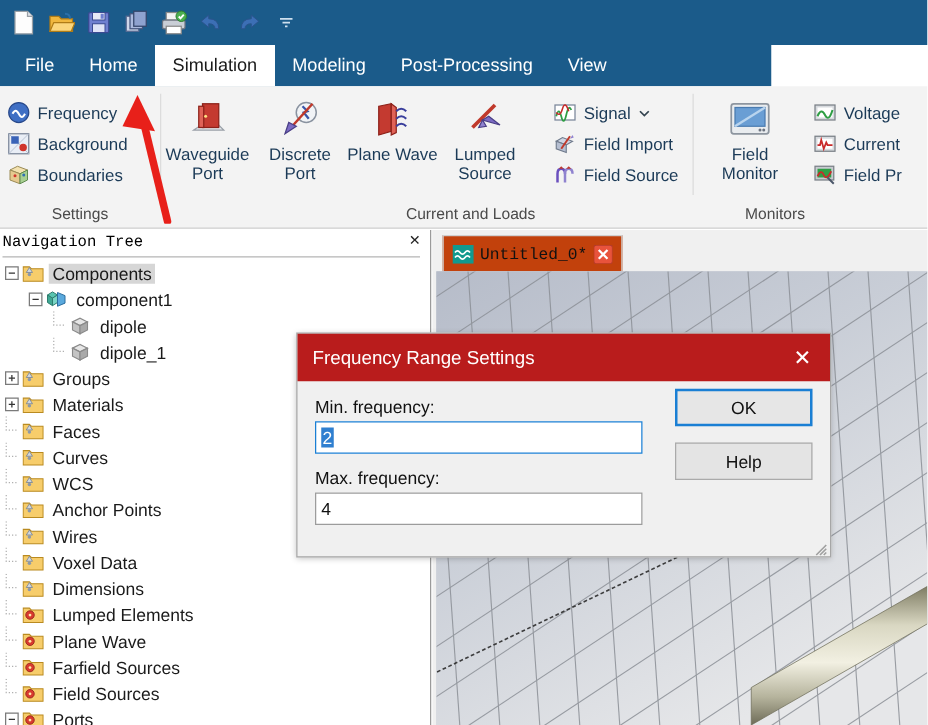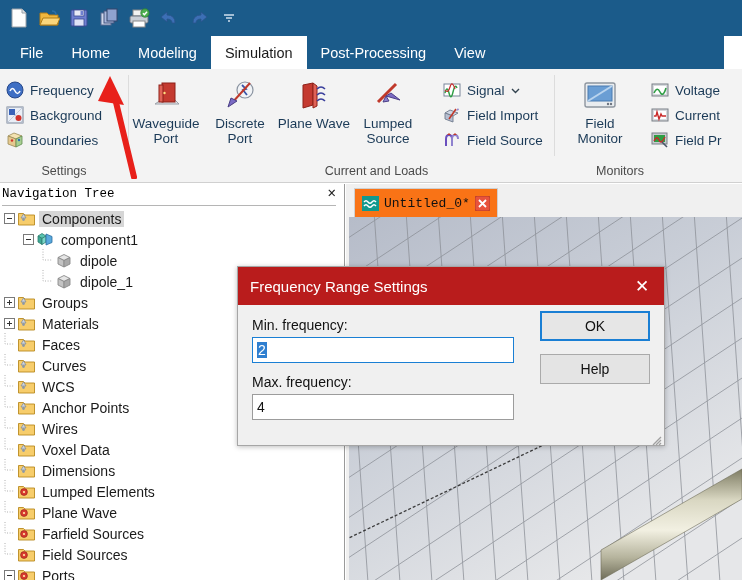--- a/index.html
+++ b/index.html
@@ -18,21 +18,21 @@
     background: #1b5b8a;
     display: flex; align-items: center; padding-left: 6px; gap: 4px;
   }
   .qat-btn {
     width: 26px; height: 26px; display: flex; align-items: center; justify-content: center;
     position: relative;
   }
 
   
   .tabstrip {
-    position: absolute; left: 0; top: 36px; width: 724px; height: 33px;
+    position: absolute; left: 0; top: 36px; width: 617px; height: 33px;
     background: #1b5b8a;
     display: flex; align-items: flex-end; padding-left: 6px;
   }
   .tab {
     height: 33px; padding: 0 14px; color: #ffffff;
     font-size: 14.5px; display: flex; align-items: center;
     white-space: nowrap;
   }
   .tab.active {
     background: #ffffff; color: #1a1a1a;
@@ -104,21 +104,21 @@
   .exp-spacer { width: 14px; flex: none; }
   .ticon { width: 17px; height: 15px; flex: none; margin-right: 4px; }
 
   
   .docarea {
     position: absolute; left: 346px; top: 184px; width: 396px; height: 396px;
     background: #f0f0f0;
   }
   .tabbar { height: 33px; background: #f0f0f0; display: flex; align-items: flex-end; padding-left: 8px; }
   .doctab {
-    height: 29px; background: #f97316; border: 1px solid #cfcfcf; border-bottom: none;
+    height: 29px; background: #c2410c; border: 1px solid #cfcfcf; border-bottom: none;
     display: flex; align-items: center; gap: 5px; padding: 0 7px;
     font-family: "Liberation Mono", monospace; font-size: 13px; color: #111;
   }
   .doctab-ico { width: 17px; height: 15px; flex: none; }
   .doctab-close { width: 15px; height: 15px; flex: none; }
 
   .viewport {
     position: absolute; left: 3px; top: 33px; width: 393px; height: 363px;
     overflow: hidden;
     background: linear-gradient(150deg, #b9bfcb 0%, #c6cbd5 35%, #d6d9de 70%, #e2e3e5 100%);
@@ -222,22 +222,22 @@
     <div class="qat-btn">
       <svg width="18" height="18" viewBox="0 0 18 18">
           <path d="M4 6 h10 M6 9 h6 M8 12 h2" stroke="#cfe0ee" stroke-width="1.4" fill="none"></path>
         </svg>
     </div>
   </div>
 
   <div class="tabstrip">
     <div class="tab">File</div>
     <div class="tab">Home</div>
+    <div class="tab active">Simulation</div>
     <div class="tab">Modeling</div>
-    <div class="tab active">Simulation</div>
     <div class="tab">Post-Processing</div>
     <div class="tab">View</div>
   </div>
 
   <div class="ribbon">
 
     <div class="rgroup" style="width:128px">
       <div class="rgroup-body">
         <div class="small-list">
           <div class="small-item">

